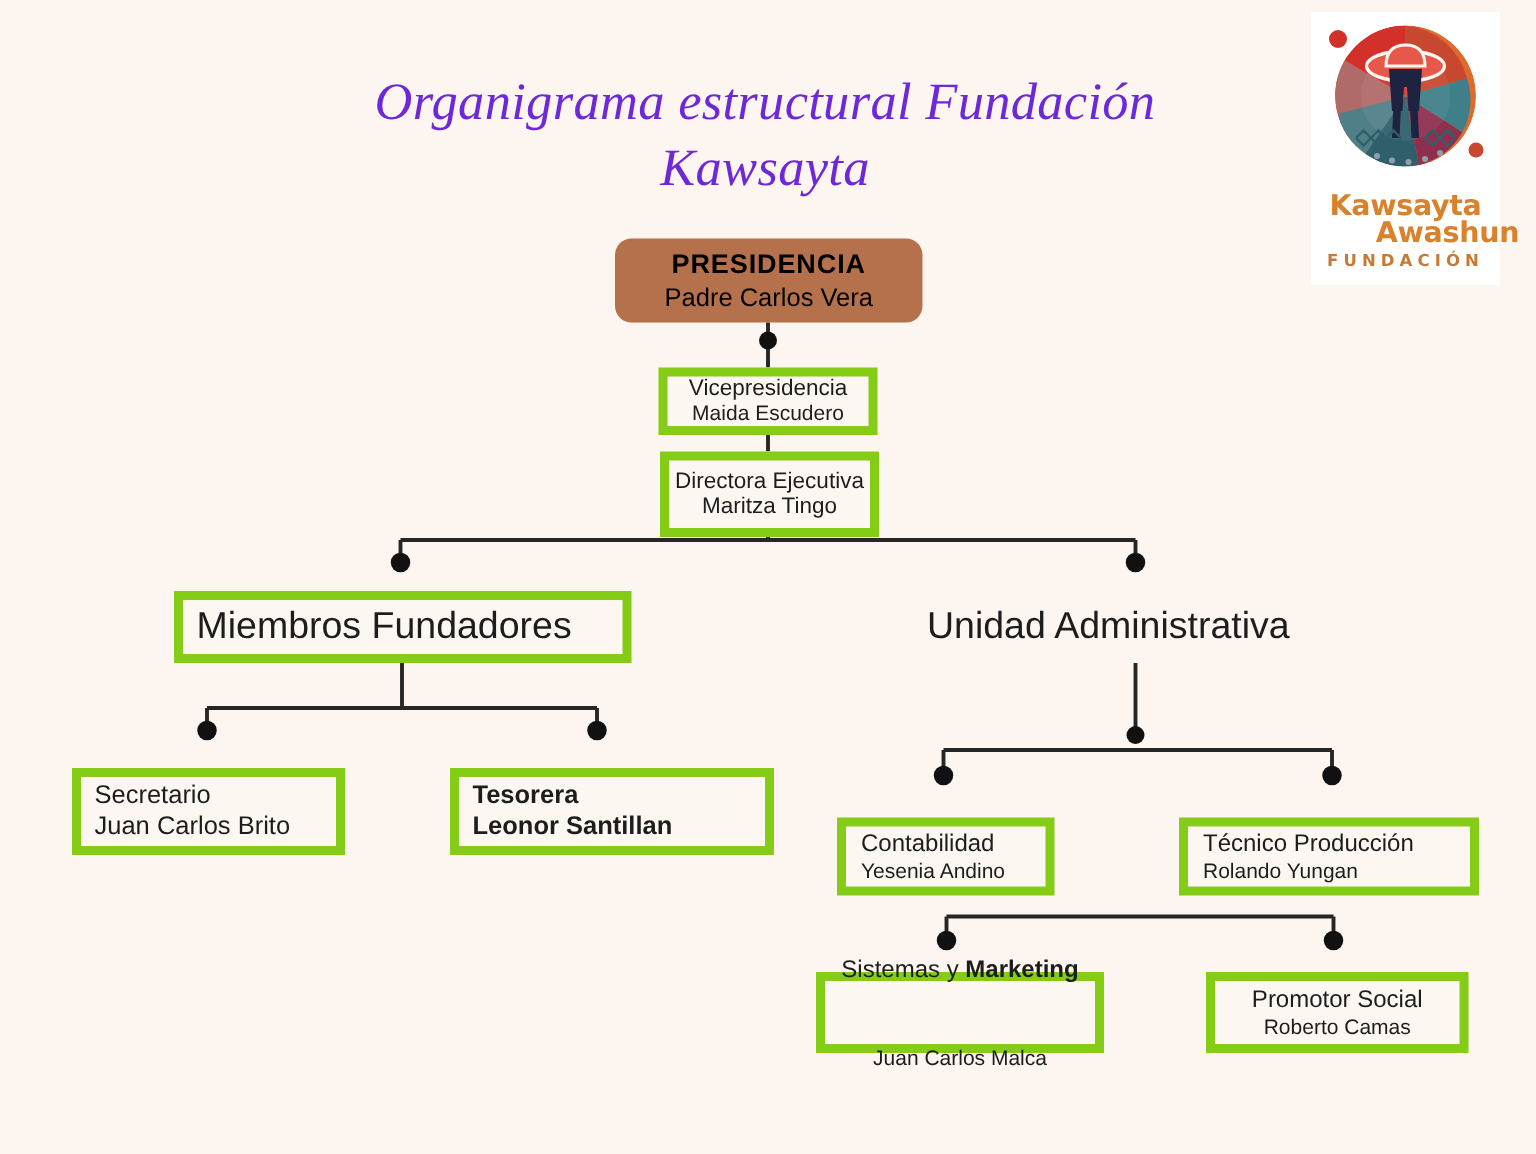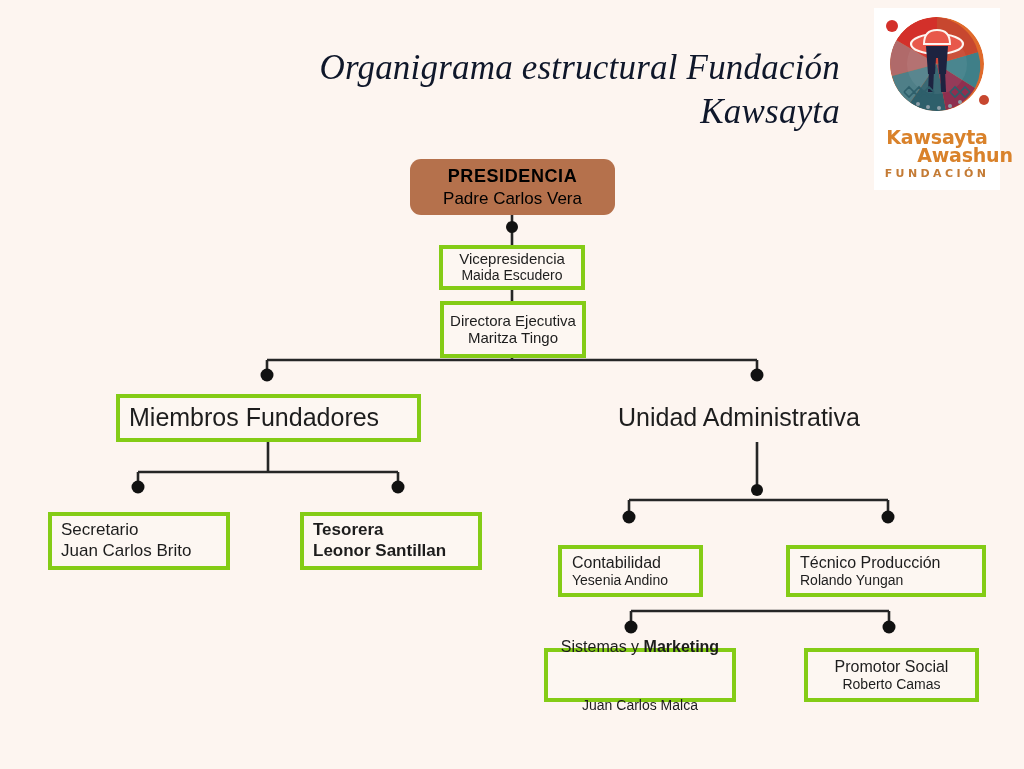--- a/index.html
+++ b/index.html
@@ -22,45 +22,45 @@
     width: 1024px;
     height: 769px;
   }
 
   
   .chart-title {
     position: absolute;
     left: 180px;
     top: 46px;
     width: 660px;
-    text-align: right;
+    text-align: center;
     font-family: "Liberation Serif", "DejaVu Serif", serif;
     font-style: italic;
     font-size: 35px;
     line-height: 1.26;
-    color: #0f172a;
+    color: #6d28d9;
     letter-spacing: 0.2px;
   }
 
   
   #connectors {
     position: absolute;
     left: 0;
     top: 0;
     width: 1024px;
     height: 769px;
     pointer-events: none;
   }
 
   
   .node {
     position: absolute;
     box-sizing: border-box;
     background: #fdf7f2;
-    border: 4px solid #84cc16;
+    border: 6px solid #84cc16;
     color: #1d1d1d;
     display: flex;
     flex-direction: column;
     justify-content: center;
   }
 
   .node .role   { white-space: nowrap; }
   .node .person { white-space: nowrap; }
 
   
@@ -146,21 +146,21 @@
     align-items: flex-start;
     padding-left: 9px;
   }
   .node-secretary .role   { font-size: 17px; line-height: 1.22; }
   .node-secretary .person { font-size: 17px; line-height: 1.22; }
 
   
   .node-treasurer {
     left: 300px;
     top: 512px;
-    width: 182px;
+    width: 216px;
     height: 58px;
     align-items: flex-start;
     padding-left: 9px;
   }
   .node-treasurer .role   { font-size: 17px; line-height: 1.22; font-weight: bold; }
   .node-treasurer .person { font-size: 17px; line-height: 1.22; font-weight: bold; }
 
   
   .node-accounting {
     left: 558px;

